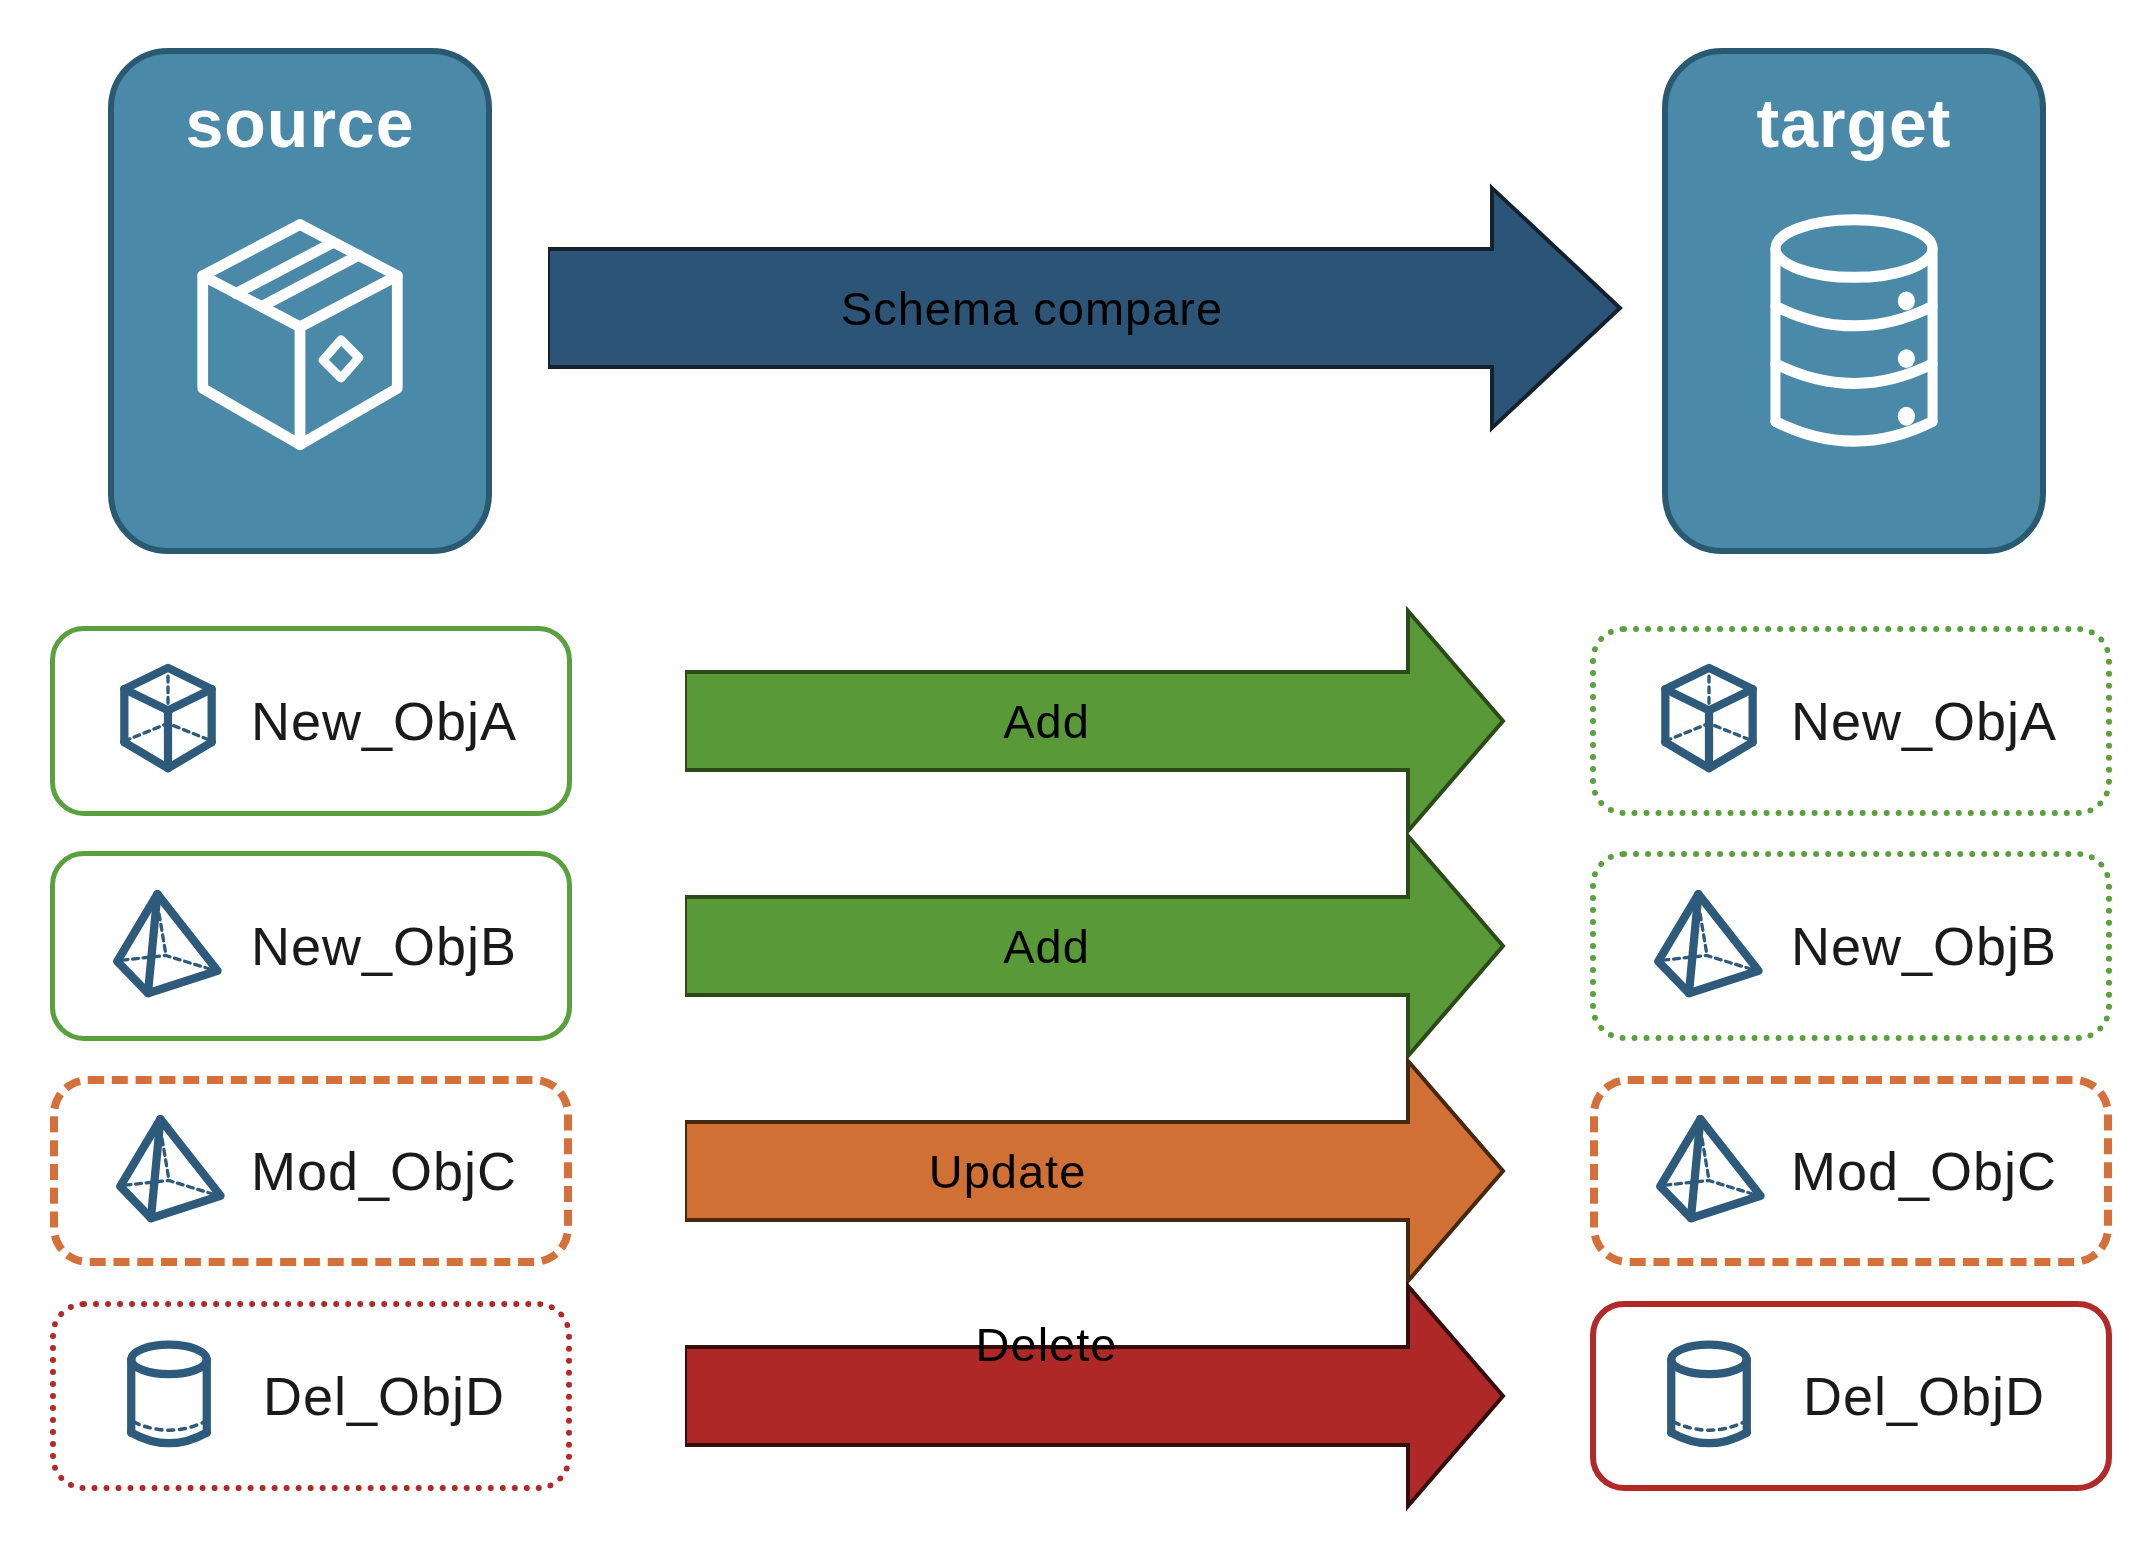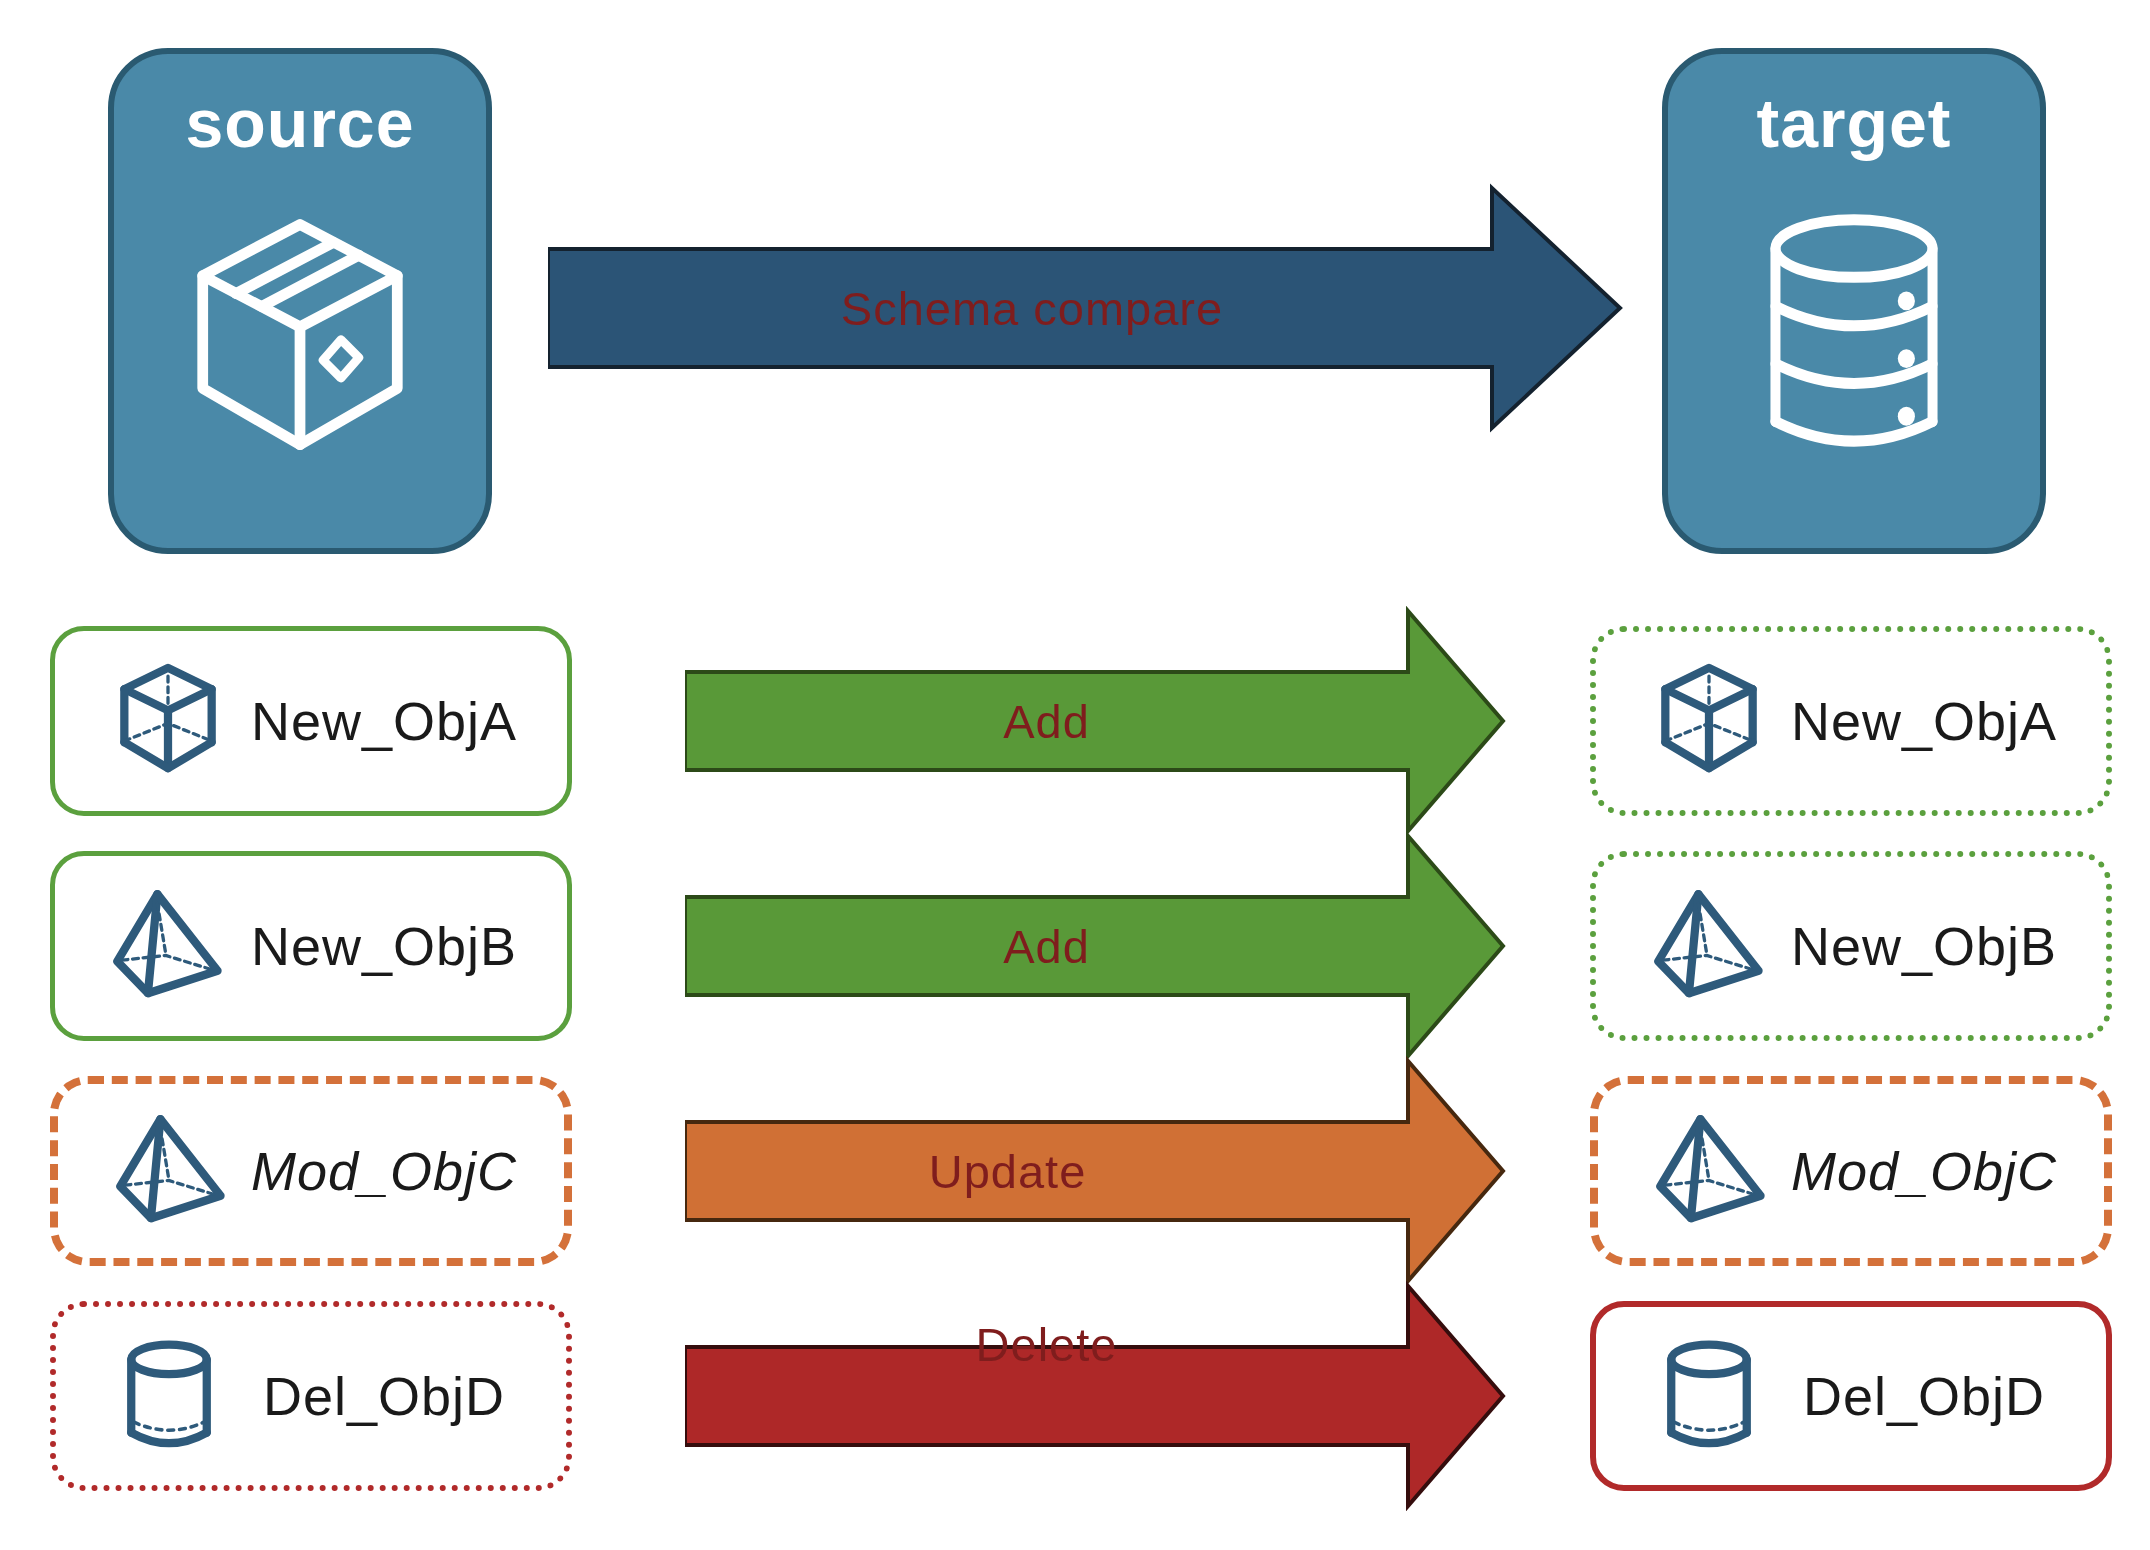--- a/index.html
+++ b/index.html
@@ -21,29 +21,29 @@
   .obj-box{
     position:absolute;width:522px;height:190px;box-sizing:border-box;background:#ffffff;
     border-radius:34px;display:flex;align-items:center;padding-left:54px;
   }
   .obj-icon{width:118px;height:118px;flex:0 0 auto;}
   .obj-icon svg{display:block;width:100%;height:100%;}
   .obj-label{flex:1;text-align:center;font-size:54px;color:#1A1A1A;padding-right:26px;letter-spacing:1px;}
 
   .b-green-solid {border:5px solid #5BA03E;}
   .b-green-dotted{border:6px dotted #5BA03E;}
-  .b-orange-dashed{border:8px dashed #D4713A;border-radius:38px;font-style:italic;}
+  .b-orange-dashed{border:8px dashed #D4713A;border-radius:38px;}
   .b-red-dotted  {border:6px dotted #B12A2A;}
   .b-red-solid   {border:6px solid #B12A2A;}
 
   
   .arrow-svg{position:absolute;}
   .arrow-label{
     position:absolute;display:flex;align-items:center;justify-content:center;
-    color:#7f1d1d;font-size:47px;letter-spacing:1px;pointer-events:none;
+    color:#000000;font-size:47px;letter-spacing:1px;pointer-events:none;
   }
   .stroke-icon{fill:none;stroke-linejoin:round;stroke-linecap:round;}
 </style>
 </head>
 <body>
 
 <div class="canvas">
 
   <div class="node" style="left:108px;top:48px;">
     <div class="node-title">source</div>

